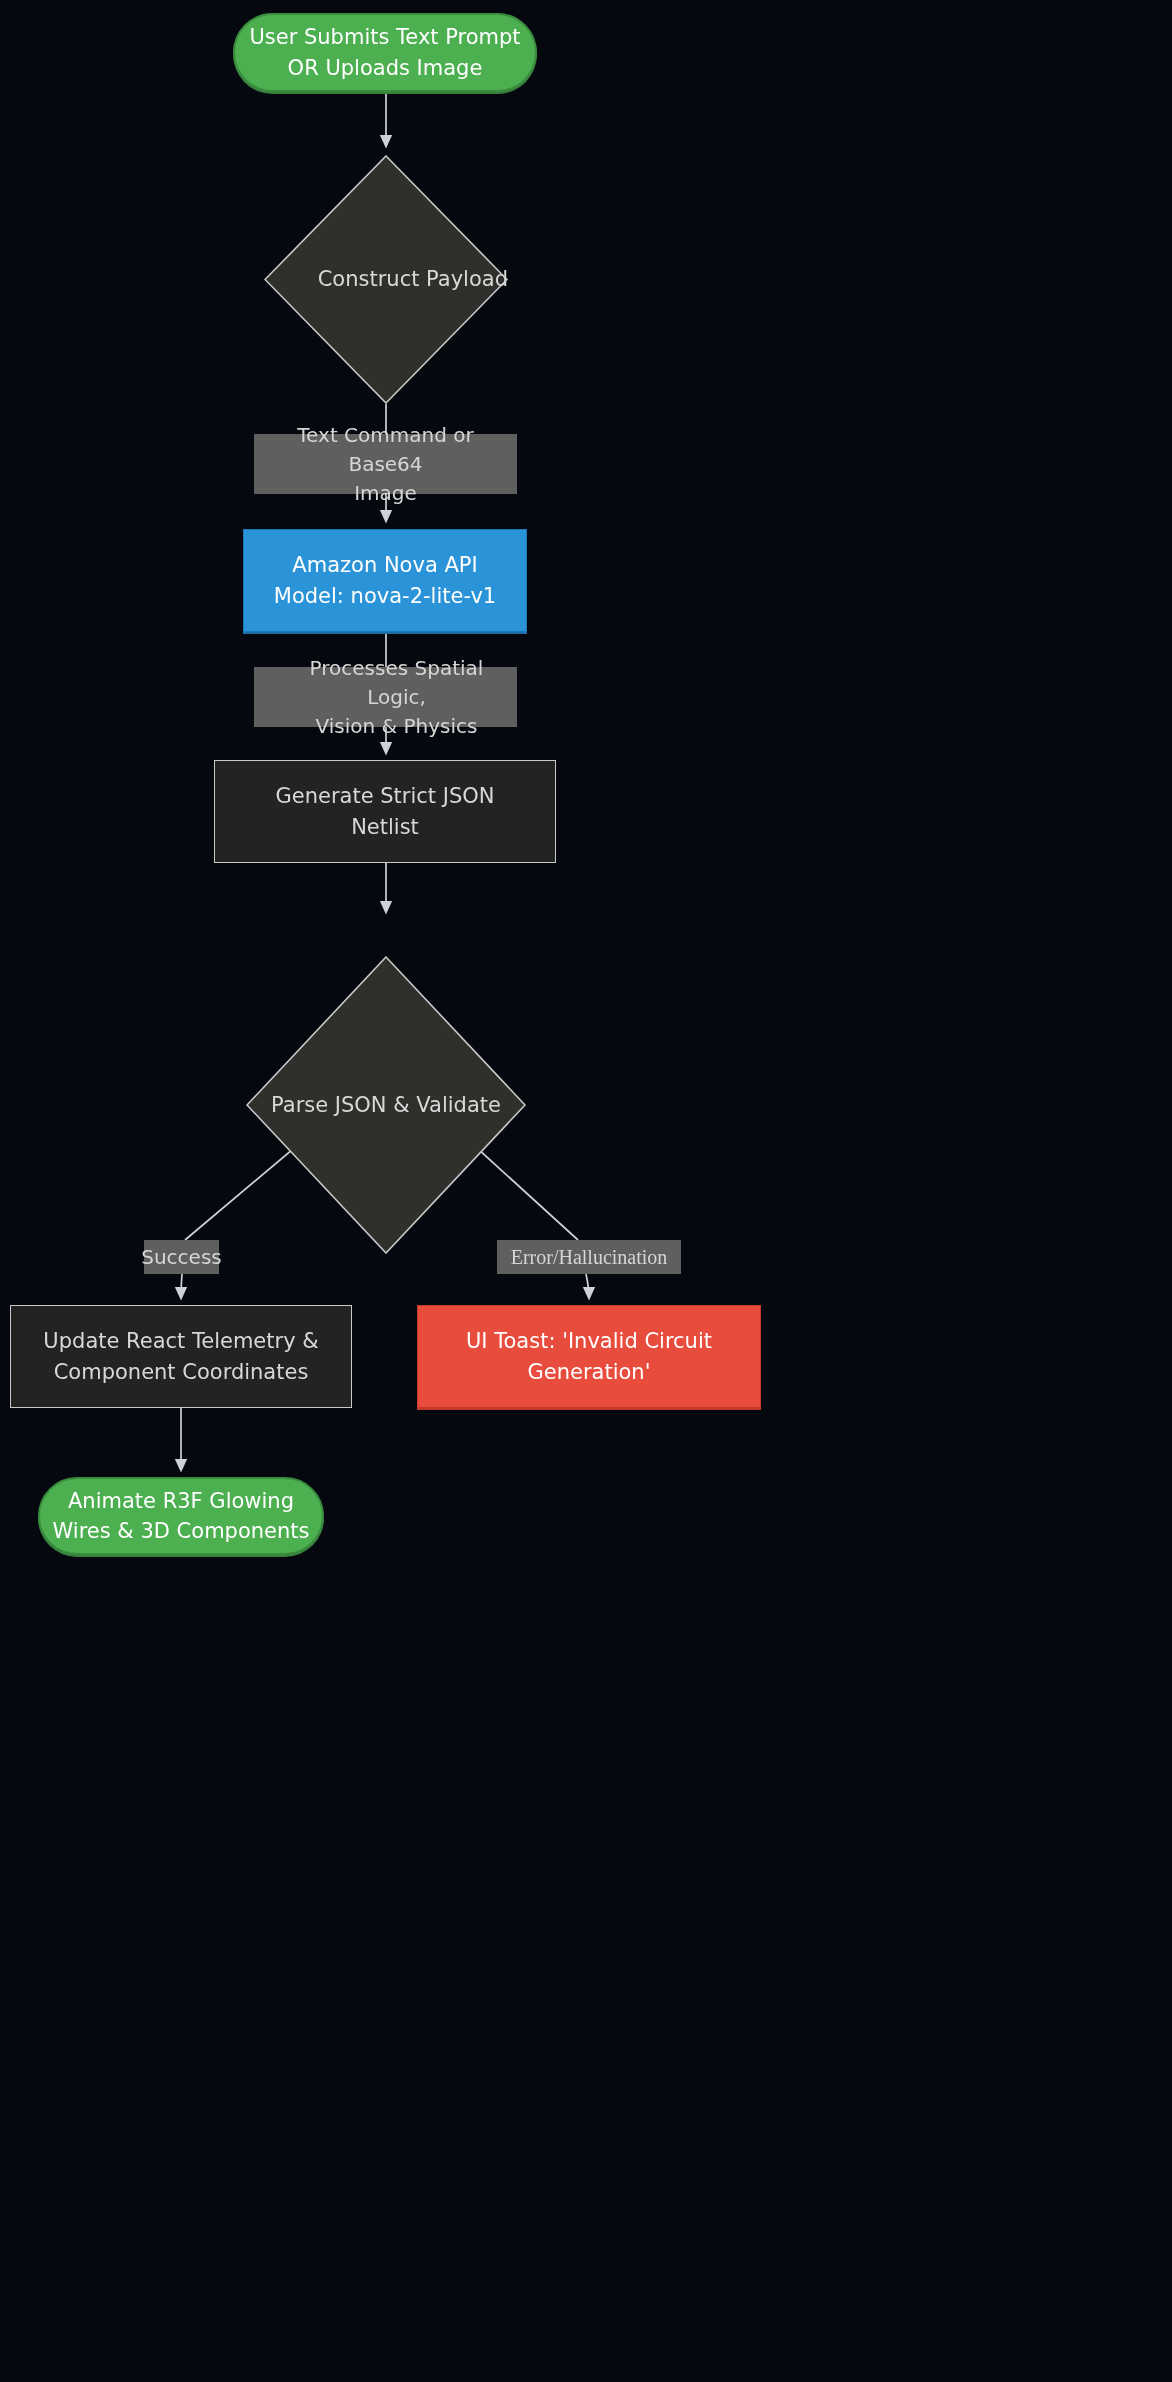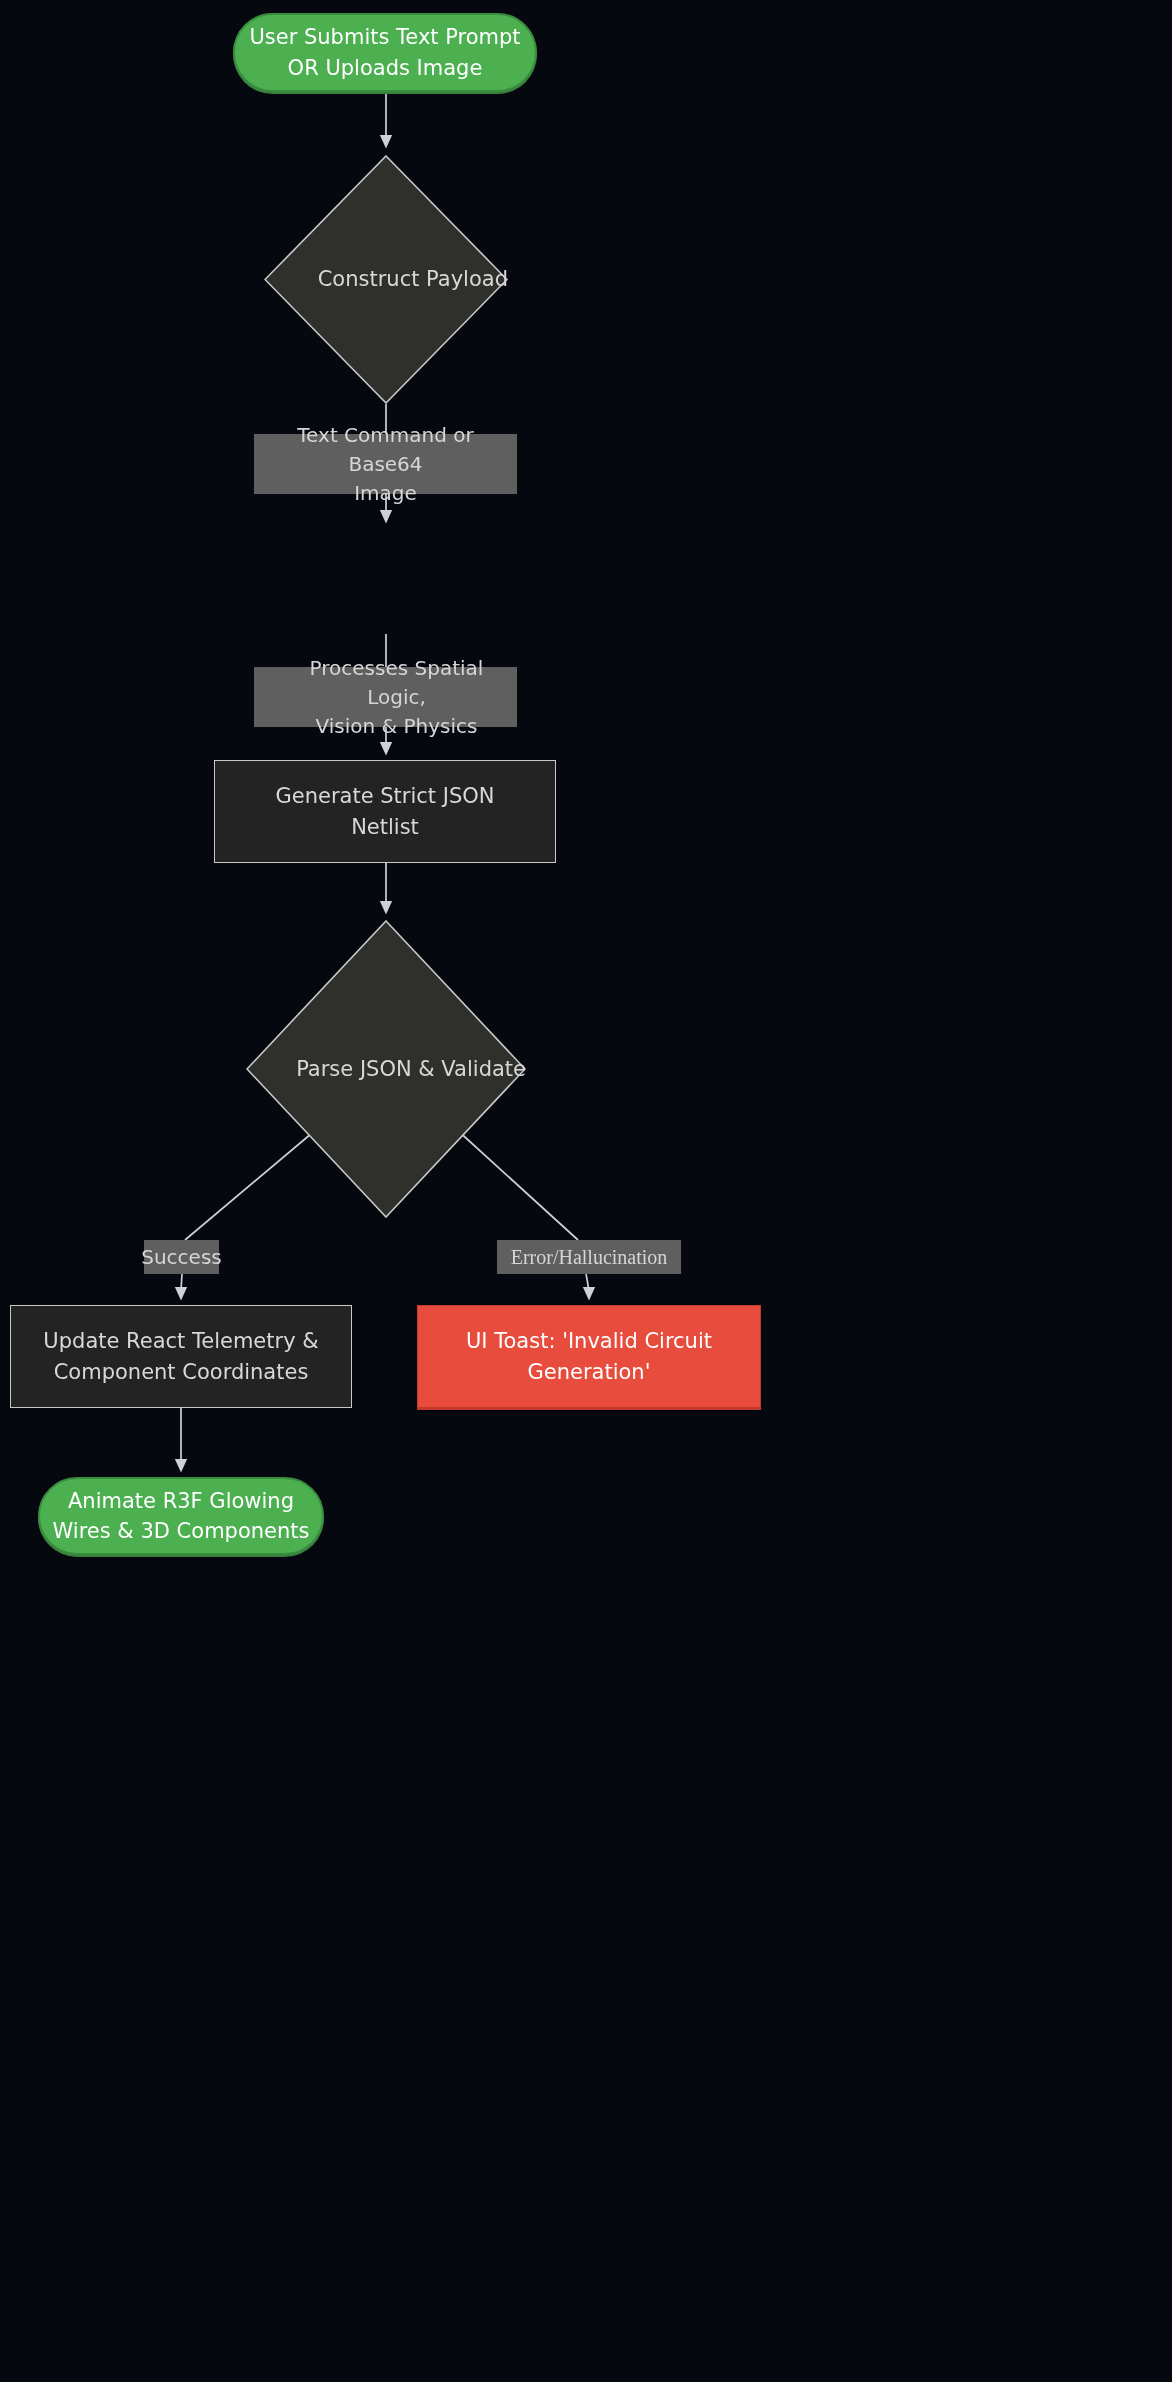--- a/index.html
+++ b/index.html
@@ -155,28 +155,30 @@
   <div class="node node-decision" style="left:264px; top:155px; width:244px; height:249px;align-items:flex-end;">
     <svg class="diamond-shape" viewBox="0 0 244 249" preserveAspectRatio="none">
       <polygon points="122,1 243,124.5 122,248 1,124.5" fill="#2f2f2b" stroke="#c9c9c9" stroke-width="1.6"></polygon>
     </svg>
     <span class="diamond-label">Construct Payload</span>
   </div>
 
   <div class="edge-label" style="left:254px; top:434px; width:263px; height:60px;">Text Command or Base64
 Image</div>
 
+  <div class="node node-api" style="left:243px; top:529px; width:284px; height:103px;">Amazon Nova API
+Model: nova-2-lite-v1</div>
 
   <div class="edge-label" style="left:254px; top:667px; width:263px; height:60px;padding-left:28px;">Processes Spatial Logic,
 Vision &amp; Physics</div>
 
   <div class="node node-process" style="left:214px; top:760px; width:342px; height:103px;">Generate Strict JSON
 Netlist</div>
 
-  <div class="node node-decision" style="left:246px; top:920px; width:280px; height:298px;align-items:flex-end;">
+  <div class="node node-decision" style="left:246px; top:956px; width:280px; height:298px;">
     <svg class="diamond-shape" viewBox="0 0 280 298" preserveAspectRatio="none">
       <polygon points="140,1 279,149 140,297 1,149" fill="#2f2f2b" stroke="#c9c9c9" stroke-width="1.6"></polygon>
     </svg>
     <span class="diamond-label">Parse JSON &amp; Validate</span>
   </div>
 
   <div class="edge-label small-chip" style="left:144px; top:1240px; width:75px; height:34px;">Success</div>
 
   <div class="edge-label small-chip" style="left:497px; top:1240px; width:184px; height:34px;font-family:Liberation Serif, serif;">Error/Hallucination</div>
 

